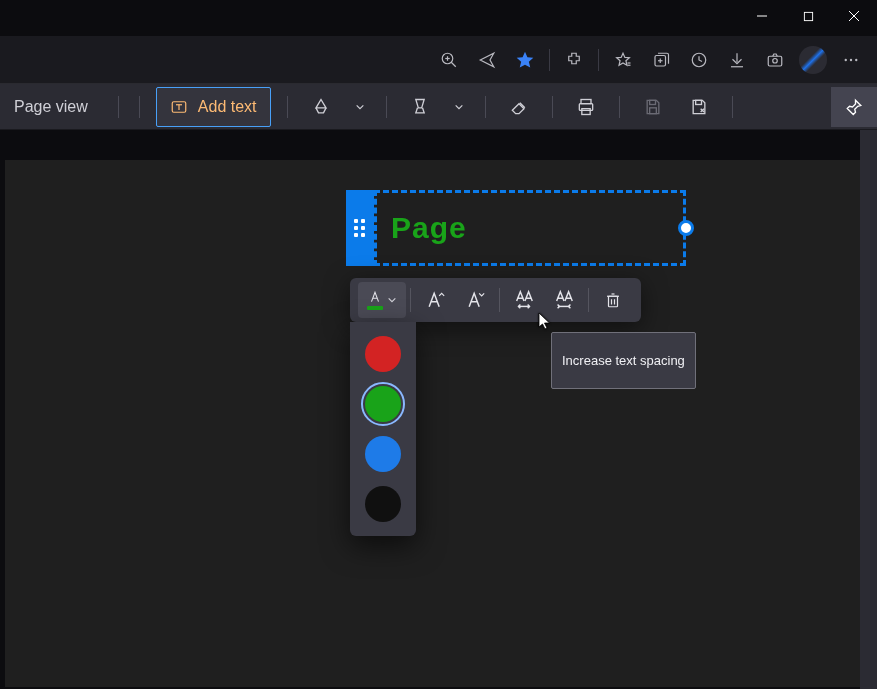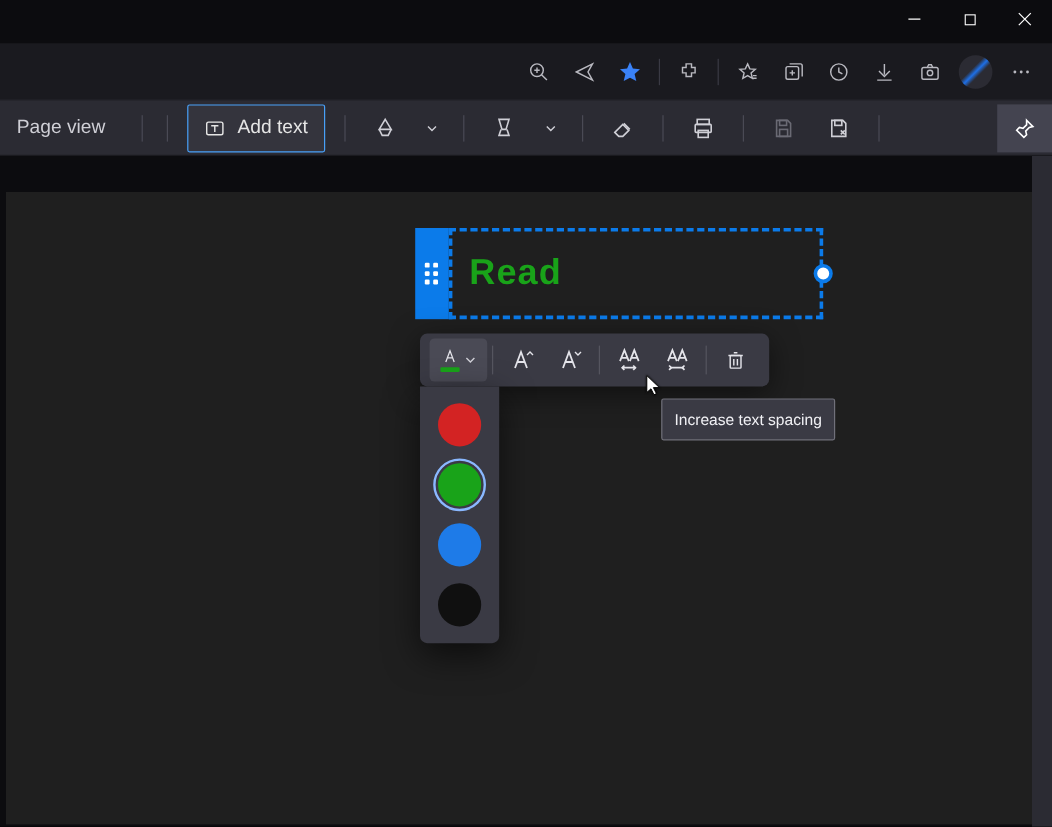--- a/index.html
+++ b/index.html
@@ -12,21 +12,21 @@
   
   .browser-bar { height:48px; background:#1a1a1f; display:flex; align-items:center; justify-content:flex-end; padding-right:8px; gap:2px; border-bottom:1px solid #2a2a30; }
   .bb-item { width:36px; height:36px; display:flex; align-items:center; justify-content:center; color:#b9b9c0; border-radius:2px; }
   .bb-sep { width:1px; height:22px; background:#3a3a44; margin:0 4px; }
   .bb-star { color:#3a82f7; fill:#3a82f7; }
   .avatar { width:28px; height:28px; border-radius:50%; background:linear-gradient(135deg,#2b2b33 40%, #1e70e8 50%, #2b2b33 60%); }
   
   .pdf-bar { height:46px; background:#2b2b33; display:flex; align-items:center; gap:12px; padding-left:0; color:#cfcfd6; border-bottom:1px solid #1a1a1f; }
   .pdf-btn { height:40px; display:flex; align-items:center; gap:10px; padding:0 14px; border-radius:2px; color:#cfcfd6; }
   .pdf-btn.disabled { color:#6a6a74; }
-  .pdf-btn.active { background:#34343d; outline:1px solid #48a0f8; outline-offset:-1px; color:#e5e5e5; }
+  .pdf-btn.active { background:#34343d; outline:1px solid #48a0f8; outline-offset:-1px; color:#fdba74; }
   .pdf-btn svg { stroke:currentColor; }
   .pdf-sep { width:1px; height:22px; background:#4a4a55; margin:0 4px; }
   .pdf-icon { width:34px; justify-content:center; padding:0; }
   .pdf-chev { width:20px; display:flex; align-items:center; justify-content:center; }
   .pin-wrap { width:46px; height:40px; background:#444450; display:flex; align-items:center; justify-content:center; margin-left:auto; }
   
   .page-area { position:absolute; left:5px; right:17px; top:160px; bottom:2px; background:#1f1f1f; }
   .right-edge { position:absolute; right:0; top:130px; bottom:0; width:17px; background:#2b2b33; }
   
   .textbox { position:absolute; left:346px; top:190px; width:340px; height:76px; }
@@ -41,21 +41,21 @@
   .fmt-btn { width:40px; height:36px; display:flex; align-items:center; justify-content:center; border-radius:4px; color:#e4e4ea; }
   .fmt-btn.active { background:#4a4a55; }
   .fmt-sep { width:1px; height:24px; background:#55555f; margin:0 4px; }
   .fmt-color-btn { width:48px; display:flex; align-items:center; justify-content:center; gap:4px; }
   .fmt-color-btn .swatch-ind { width:16px; height:4px; background:#19a319; border-radius:1px; margin-top:2px; }
   
   .color-pop { position:absolute; left:350px; top:322px; width:66px; background:#3a3a44; border-radius:0 0 6px 6px; box-shadow:0 10px 28px rgba(0,0,0,.6); padding:14px 0; display:flex; flex-direction:column; align-items:center; gap:14px; }
   .color-sw { width:36px; height:36px; border-radius:50%; }
   .color-sw.sel { outline:2px solid #8ab8ff; outline-offset:2px; }
   
-  .tooltip { position:absolute; left:551px; top:332px; background:#3a3a44; border:1px solid #70707a; color:#f0f0f4; font-size:13px; padding:9px 10px; border-radius:2px; white-space:nowrap; }
+  .tooltip { position:absolute; left:551px; top:332px; background:#3a3a44; border:1px solid #70707a; color:#f0f0f4; font-size:13px; padding:20px 10px; border-radius:2px; white-space:nowrap; }
   
   .cursor { position:absolute; left:538px; top:312px; width:14px; height:18px; }
   .cursor svg { filter:drop-shadow(0 0 1px #000); }
 </style>
 </head>
 <body>
 
 <div class="window">
 
   <div class="titlebar">
@@ -234,21 +234,21 @@
       <div class="dots">
           <span></span>
           <span></span>
           <span></span>
           <span></span>
           <span></span>
           <span></span>
         </div>
     </div>
     <div class="field">
-      <span>Read</span>
+      <span>Page</span>
     </div>
     <div class="knob"></div>
   </div>
 
   <div class="fmt-bar">
     <div class="fmt-btn fmt-color-btn active">
       <div style="display:flex;flex-direction:column;align-items:center;">
         <svg width="14" height="14" viewBox="0 0 24 24" fill="none" stroke="#e4e4ea" stroke-width="1.8">
             <path d="M6 20L12 4l6 16M8.5 14h7"></path>
           </svg>

